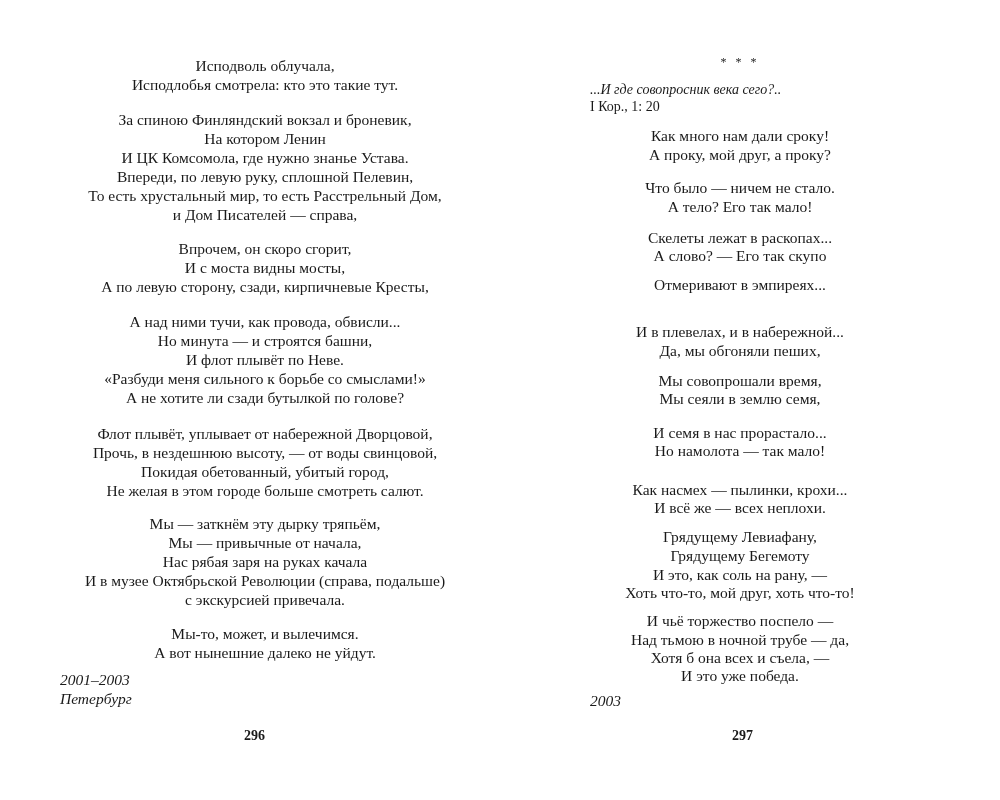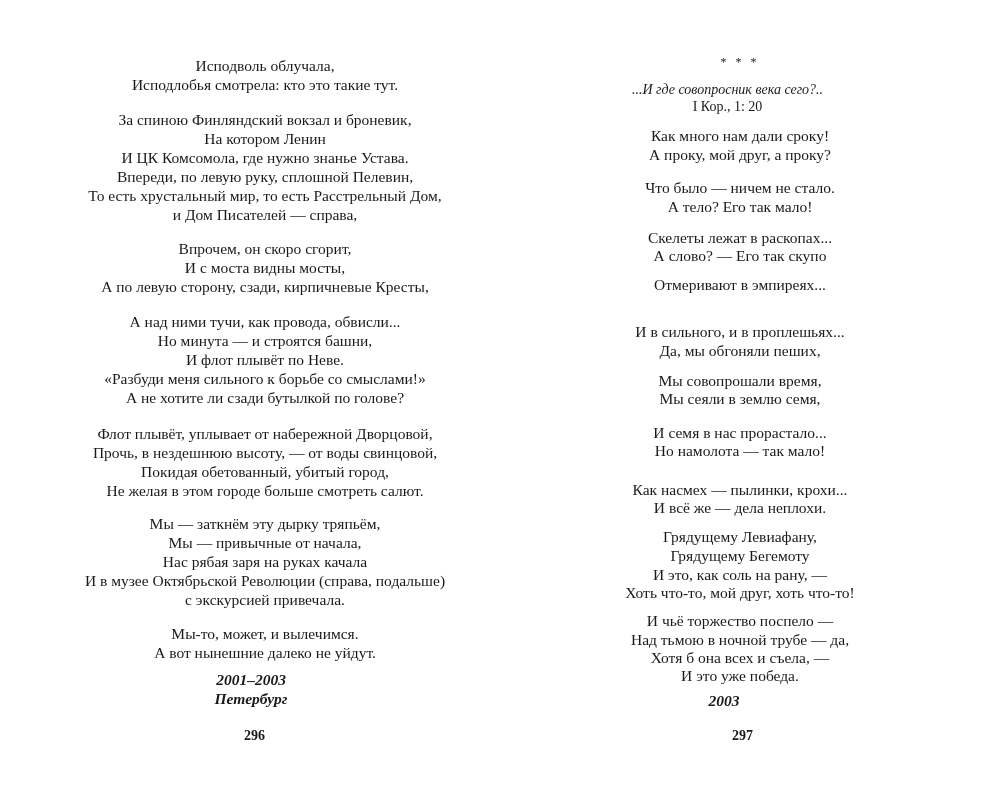--- a/index.html
+++ b/index.html
@@ -3,22 +3,22 @@
 <meta charset="utf-8">
 <style>
   html, body { margin:0; padding:0; background:#ffffff; }
   body { width:1000px; height:800px; position:relative; overflow:hidden;
          font-family:"DejaVu Serif", "Liberation Serif", serif; color:#1a1a1a; }
   .page { position:absolute; top:0; height:624px; }
   .page-left { left:60px; width:410px; }
   .page-right { left:590px; width:300px; }
   .line { position:absolute; left:0; right:0; text-align:center;
           font-family:"Liberation Serif", serif; font-size:15.5px; line-height:18px; white-space:nowrap; }
-  .right-al { text-align:center; }
-  .sig { font-style:italic; font-weight:bold; }
+  .right-al { text-align:left; }
+  .sig { font-style:italic; font-weight:normal; }
   .epi { font-style:italic; font-size:14px; }
   .ref { font-size:14px; }
   .stars { font-size:12px; letter-spacing:3px; }
   .pagenum { position:absolute; font-family:"Liberation Serif", serif; font-weight:bold; font-size:14px;text-align:right; }
 </style>
 </head>
 <body>
 
 <div class="page page-left">
 
@@ -70,31 +70,31 @@
   <div class="line" style="top:146px">А проку, мой друг, а проку?</div>
 
   <div class="line" style="top:179px">Что было — ничем не стало.</div>
   <div class="line" style="top:198px">А тело? Его так мало!</div>
 
   <div class="line" style="top:229px">Скелеты лежат в раскопах...</div>
   <div class="line" style="top:247px">А слово? — Его так скупо</div>
 
   <div class="line" style="top:276px">Отмеривают в эмпиреях...</div>
 
-  <div class="line" style="top:323px">И в сильного, и в проплешьях...</div>
+  <div class="line" style="top:323px">И в плевелах, и в набережной...</div>
   <div class="line" style="top:342px">Да, мы обгоняли пеших,</div>
 
   <div class="line" style="top:372px">Мы совопрошали время,</div>
   <div class="line" style="top:390px">Мы сеяли в землю семя,</div>
 
   <div class="line" style="top:424px">И семя в нас прорастало...</div>
   <div class="line" style="top:442px">Но намолота — так мало!</div>
 
   <div class="line" style="top:481px">Как насмех — пылинки, крохи...</div>
-  <div class="line" style="top:499px">И всё же — дела неплохи.</div>
+  <div class="line" style="top:499px">И всё же — всех неплохи.</div>
 
   <div class="line" style="top:528px">Грядущему Левиафану,</div>
   <div class="line" style="top:566px">И это, как соль на рану, —</div>
   <div class="line" style="top:547px">Грядущему Бегемоту</div>
   <div class="line" style="top:584px">Хоть что-то, мой друг, хоть что-то!</div>
 
   <div class="line" style="top:612px">И чьё торжество поспело —</div>
   <div class="line" style="top:631px">Над тьмою в ночной трубе — да,</div>
   <div class="line" style="top:649px">Хотя б она всех и съела, —</div>
   <div class="line" style="top:667px">И это уже победа.</div>

